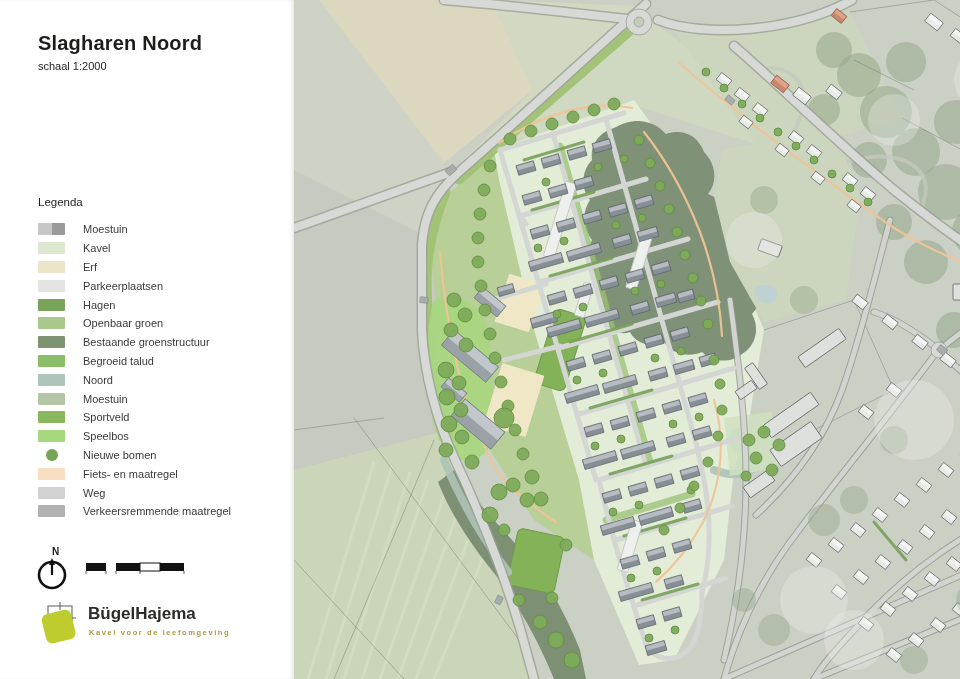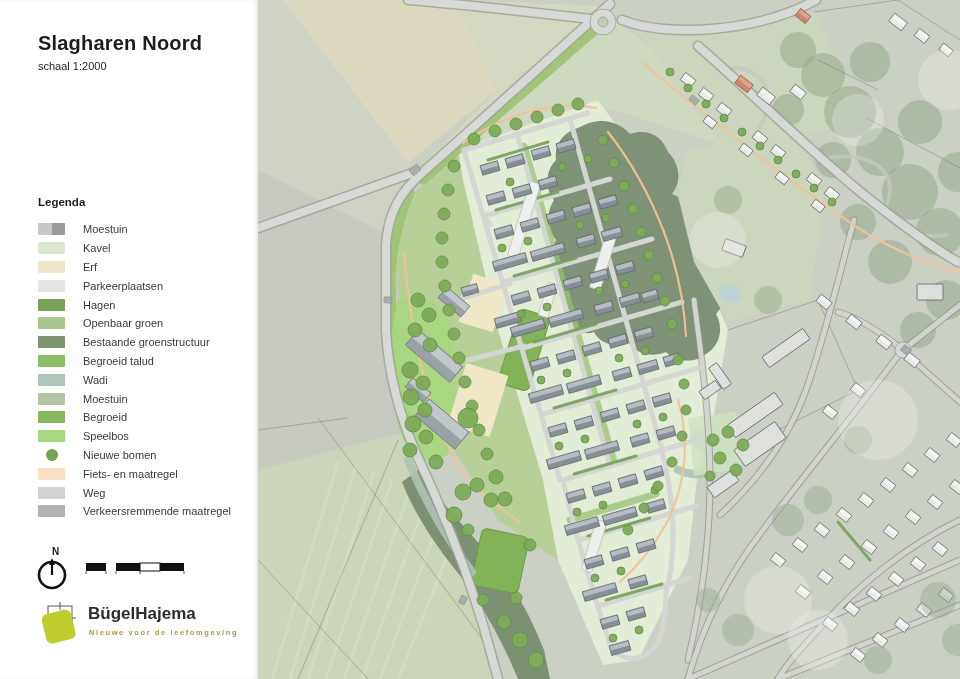--- a/index.html
+++ b/index.html
@@ -1,24 +1,24 @@
 <!DOCTYPE html>
 <html><head>
 <meta charset="utf-8">
 <style>
   html,body{margin:0;padding:0;}
   body{width:960px;height:679px;overflow:hidden;background:#fff;
        font-family:"Liberation Sans","DejaVu Sans",sans-serif;position:relative;}
   .sheet{width:960px;height:679px;display:flex;}
   .panel{width:258px;height:679px;background:#ffffff;position:relative;flex:0 0 258px;
-         box-shadow:inset -3px 0 6px -4px rgba(0,0,0,.25);}
+         box-shadow:inset -3px 0 6px -4px rgba(0,0,0,.25);padding-left:36px;}
   .title{position:absolute;left:38px;top:32px;font-size:20px;font-weight:bold;color:#1d1d1b;letter-spacing:.2px;}
   .subtitle{position:absolute;left:38px;top:60px;font-size:11px;color:#1d1d1b;}
   .legend{position:absolute;left:38px;top:196px;}
-  .legend-title{font-size:11.5px;font-weight:bold;color:#1d1d1b;margin-bottom:12px;}
+  .legend-title{font-size:11.5px;font-weight:normal;color:#1d1d1b;margin-bottom:12px;}
   .legend-row{display:flex;align-items:center;height:18.8px;}
   .swatch{width:27px;height:12px;flex:0 0 27px;display:flex;border-radius:1px;overflow:hidden;}
   .swatch .h1,.swatch .h2{flex:1;}
   .swatch.circle{background:transparent !important;justify-content:center;align-items:center;}
   .swatch.circle .dot{width:12px;height:12px;border-radius:50%;}
   .legend-label{font-size:11px;color:#3a3a38;margin-left:18px;white-space:nowrap;}
   .compass{position:absolute;left:36px;top:545px;}
   .scalebar{position:absolute;left:84px;top:558px;}
   .logo{position:absolute;left:34px;top:598px;width:210px;height:62px;}
   .logo-name{position:absolute;left:54px;top:6px;font-size:17px;font-weight:bold;color:#2b2b29;text-align:center;}
@@ -67,29 +67,29 @@
           <div class="legend-row">
             <div class="swatch" style="background: rgb(126, 148, 113);"></div>
             <div class="legend-label">Bestaande groenstructuur</div>
           </div>
           <div class="legend-row">
             <div class="swatch" style="background: rgb(140, 189, 104);"></div>
             <div class="legend-label">Begroeid talud</div>
           </div>
           <div class="legend-row">
             <div class="swatch" style="background: rgb(174, 198, 185);"></div>
-            <div class="legend-label">Wadi</div>
+            <div class="legend-label">Noord</div>
           </div>
           <div class="legend-row">
             <div class="swatch" style="background: rgb(180, 197, 166);"></div>
             <div class="legend-label">Moestuin</div>
           </div>
           <div class="legend-row">
             <div class="swatch" style="background: rgb(136, 183, 94);"></div>
-            <div class="legend-label">Begroeid</div>
+            <div class="legend-label">Sportveld</div>
           </div>
           <div class="legend-row">
             <div class="swatch" style="background: rgb(166, 216, 125);"></div>
             <div class="legend-label">Speelbos</div>
           </div>
           <div class="legend-row">
             <div class="swatch circle">
               <div class="dot" style="background: rgb(118, 163, 86);"></div>
             </div>
             <div class="legend-label">Nieuwe bomen</div>
@@ -137,21 +137,21 @@
         <g transform="translate(22,22)">
           <rect x="-8" y="-14" width="24" height="24" fill="none" stroke="#6a6a66" stroke-width="1.1"></rect>
           <line x1="4" y1="-18" x2="4" y2="-10" stroke="#6a6a66" stroke-width="1.1"></line>
           <line x1="4" y1="6" x2="4" y2="14" stroke="#6a6a66" stroke-width="1.1"></line>
           <line x1="-12" y1="-2" x2="-4" y2="-2" stroke="#6a6a66" stroke-width="1.1"></line>
           <line x1="12" y1="-2" x2="20" y2="-2" stroke="#6a6a66" stroke-width="1.1"></line>
           <rect x="-14" y="-8" width="30" height="30" rx="6" fill="#becd2d" transform="rotate(-14)" id="logo-square"></rect>
         </g>
       </svg>
       <div class="logo-name">BügelHajema</div>
-      <div class="logo-tag" style="color: rgb(173, 156, 66);">Nieuwe voor de leefomgeving</div>
+      <div class="logo-tag" style="color: rgb(173, 156, 66);">Kavel voor de leefomgeving</div>
     </div>
   </div>
 
   <div class="mapwrap">
     <svg id="map-svg" width="702" height="679" viewBox="0 0 702 679" style="background: rgb(203, 208, 197);">
         <rect x="0" y="0" width="702" height="679" fill="#cbd0c5"></rect>
         <path d="M 0,0 L 25,0 L 150,163 L 140,240 L 0,170 Z" fill="#ced3c6" fill-opacity="1" stroke="none" stroke-width="0"></path>
         <path d="M 25,0 L 198,0 L 239,90 L 150,163 Z" fill="#dcd7bf" fill-opacity="1" stroke="none" stroke-width="0"></path>
         <path d="M 198,0 L 344,6 L 162,168 L 239,90 Z" fill="#d2d8c2" fill-opacity="1" stroke="none" stroke-width="0"></path>
         <path d="M 0,170 L 140,240 L 152,330 L 155,430 L 0,470 Z" fill="#c6cac0" fill-opacity="1" stroke="none" stroke-width="0"></path>

